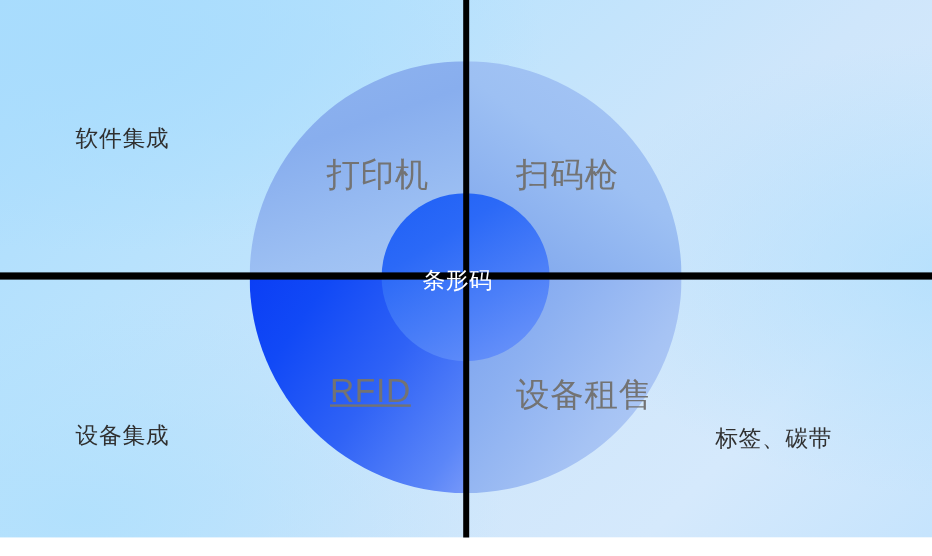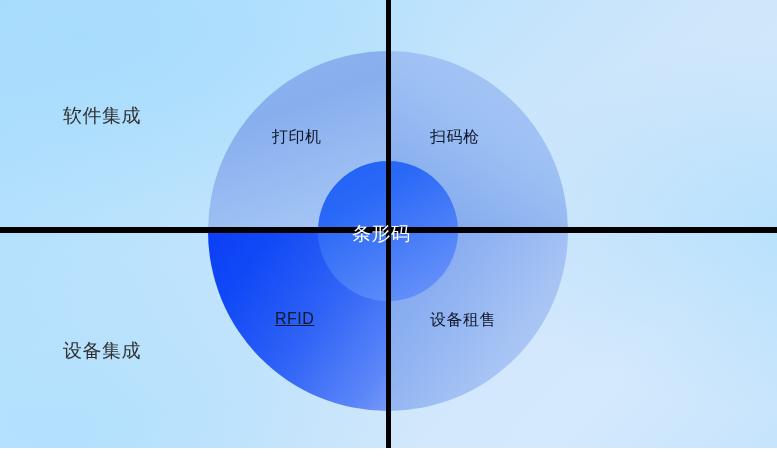--- a/index.html
+++ b/index.html
@@ -97,32 +97,32 @@
   .lbl {
     position: absolute;
     white-space: nowrap;
     letter-spacing: 0.5px;
   }
   .lbl-outer {
     font-size: 19px;
     color: #303030;
   }
   .lbl-inner-ring {
-    font-size: 16px;
-    color: #0f172a;
+    font-size: 28px;
+    color: #737373;
   }
   .lbl-core {
     font-size: 19px;
     color: #ffffff;
   }
 
   
   .pos-soft   { left: 63px;  top: 103px; }
   .pos-auto   { left: 596px; top: 103px; }
-  .pos-device { left: 63px;  top: 338px; text-align: right; }
+  .pos-device { left: 63px;  top: 350px; text-align: right; }
   .pos-label  { left: 596px; top: 353px; }
 
   .pos-printer { left: 272px; top: 127px; }
   .pos-scanner { left: 430px; top: 127px; text-align: center; }
   .pos-rfid    { left: 275px; top: 310px; text-decoration: underline; }
   .pos-rental  { left: 430px; top: 310px; }
 
   .pos-barcode { left: 352px; top: 221px; }
 </style>
 </head>
@@ -140,20 +140,21 @@
     <div class="quad quad-br"></div>
   </div>
 
   <div class="inner-circle"></div>
 
   <div class="line-v"></div>
   <div class="line-h"></div>
 
   <div class="lbl lbl-outer pos-soft">软件集成</div>
   <div class="lbl lbl-outer pos-device">设备集成</div>
+  <div class="lbl lbl-outer pos-label">标签、碳带</div>
 
   <div class="lbl lbl-inner-ring pos-printer">打印机</div>
   <div class="lbl lbl-inner-ring pos-scanner">扫码枪</div>
   <div class="lbl lbl-inner-ring pos-rfid">RFID</div>
   <div class="lbl lbl-inner-ring pos-rental">设备租售</div>
 
   <div class="lbl lbl-core pos-barcode">条形码</div>
 
 </div>
 

